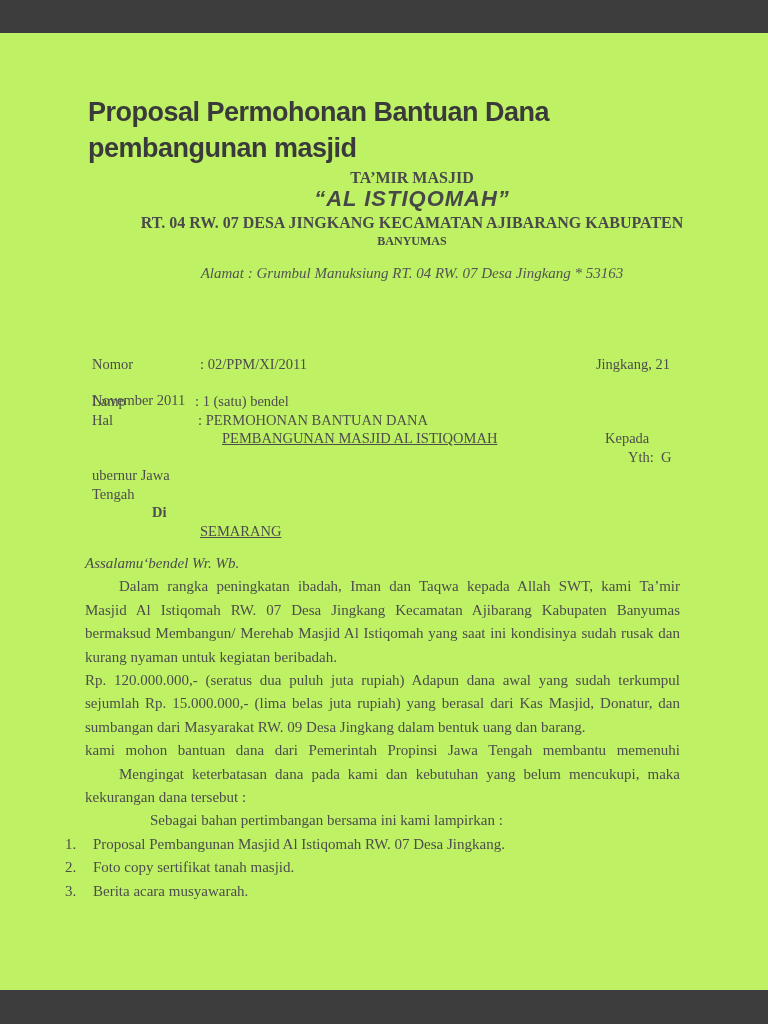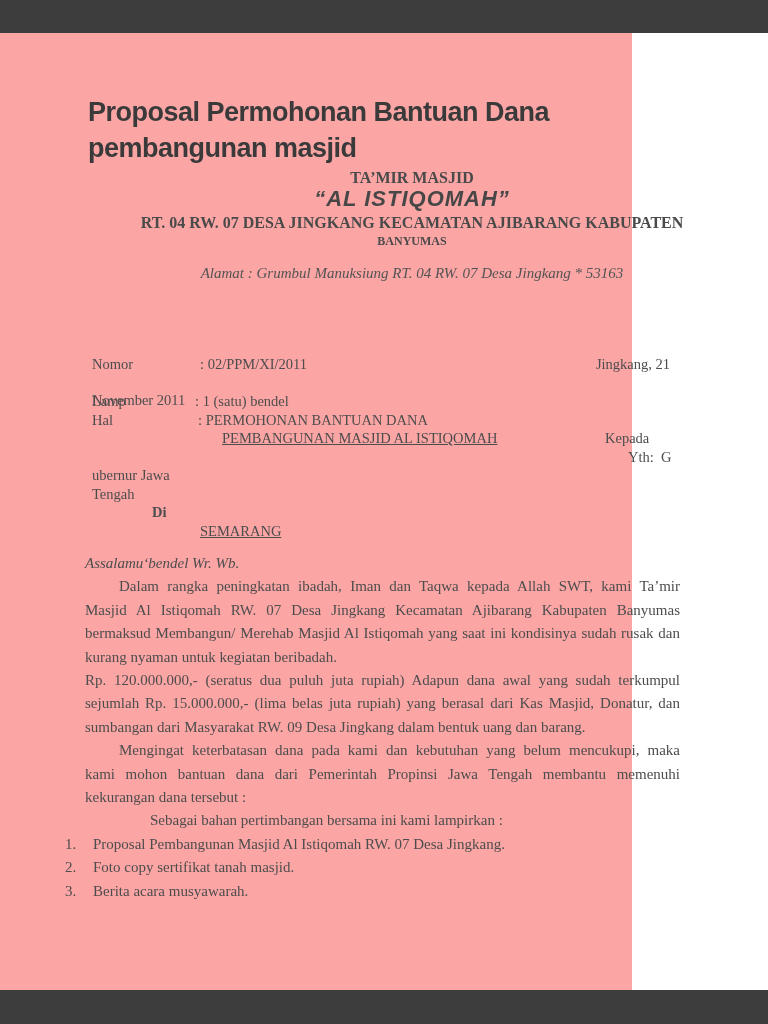--- a/index.html
+++ b/index.html
@@ -1,17 +1,17 @@
 <!DOCTYPE html>
 <html><head>
 <meta charset="utf-8">
 <style>
   html,body{margin:0;padding:0;}
   body{width:768px;height:1024px;background:#ffffff;overflow:hidden;}
-  .canvas{position:relative;width:632px;height:1024px;background:#fca5a5;}
+  .canvas{position:relative;width:768px;height:1024px;background:#bef264;}
 
   
   .bar{position:absolute;left:0;width:768px;background:#3d3d3d;}
   .bar.top{top:0;height:33px;}
   .bar.bottom{top:990px;height:34px;}
 
   
   .doc-title{position:absolute;left:88px;top:94px;width:620px;margin:0;
     font-family:"Liberation Sans",sans-serif;font-weight:bold;
     font-size:27px;line-height:36px;letter-spacing:-0.5px;color:#3a3a3a;}
@@ -100,22 +100,22 @@
 
     <div class="bline pstart">Dalam rangka peningkatan ibadah, Iman dan Taqwa kepada Allah SWT, kami Ta’mir</div>
     <div class="bline">Masjid Al Istiqomah RW. 07 Desa Jingkang Kecamatan Ajibarang Kabupaten Banyumas</div>
     <div class="bline">bermaksud Membangun/ Merehab Masjid Al Istiqomah yang saat ini kondisinya sudah rusak dan</div>
     <div class="bline pend">kurang nyaman untuk kegiatan beribadah.</div>
 
     <div class="bline">Rp. 120.000.000,- (seratus dua puluh juta rupiah) Adapun dana awal yang sudah terkumpul</div>
     <div class="bline">sejumlah Rp. 15.000.000,- (lima belas juta rupiah) yang berasal dari Kas Masjid, Donatur, dan</div>
     <div class="bline pend">sumbangan dari Masyarakat RW. 09 Desa Jingkang dalam bentuk uang dan barang.</div>
 
+    <div class="bline">kami mohon bantuan dana dari Pemerintah Propinsi Jawa Tengah membantu memenuhi</div>
     <div class="bline pstart">Mengingat keterbatasan dana pada kami dan kebutuhan yang belum mencukupi, maka</div>
-    <div class="bline">kami mohon bantuan dana dari Pemerintah Propinsi Jawa Tengah membantu memenuhi</div>
     <div class="bline pend">kekurangan dana tersebut :</div>
 
     <div class="att-intro">Sebagai bahan pertimbangan bersama ini kami lampirkan :</div>
 
     <div class="att-list">
       <div class="att-row">
         <span class="att-no">1.</span>
         <span class="att-text">Proposal Pembangunan Masjid Al Istiqomah RW. 07 Desa Jingkang.</span>
       </div>
       <div class="att-row">

